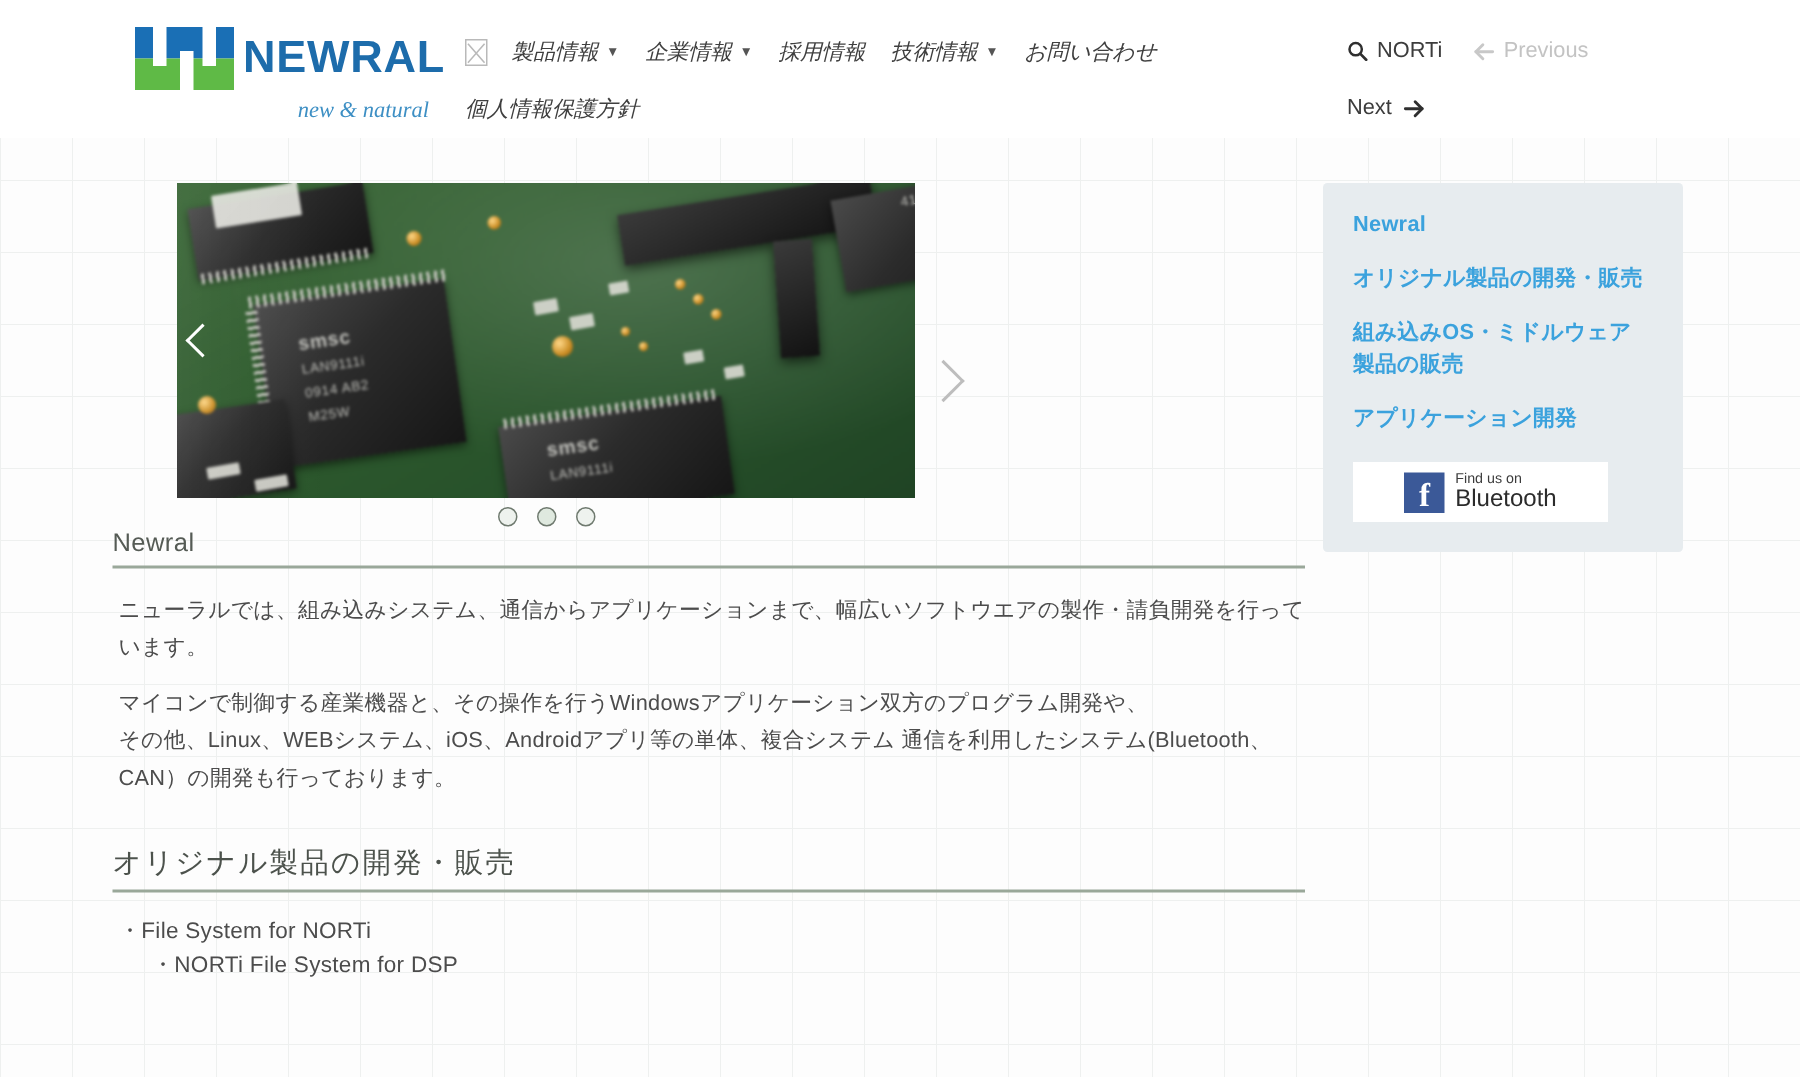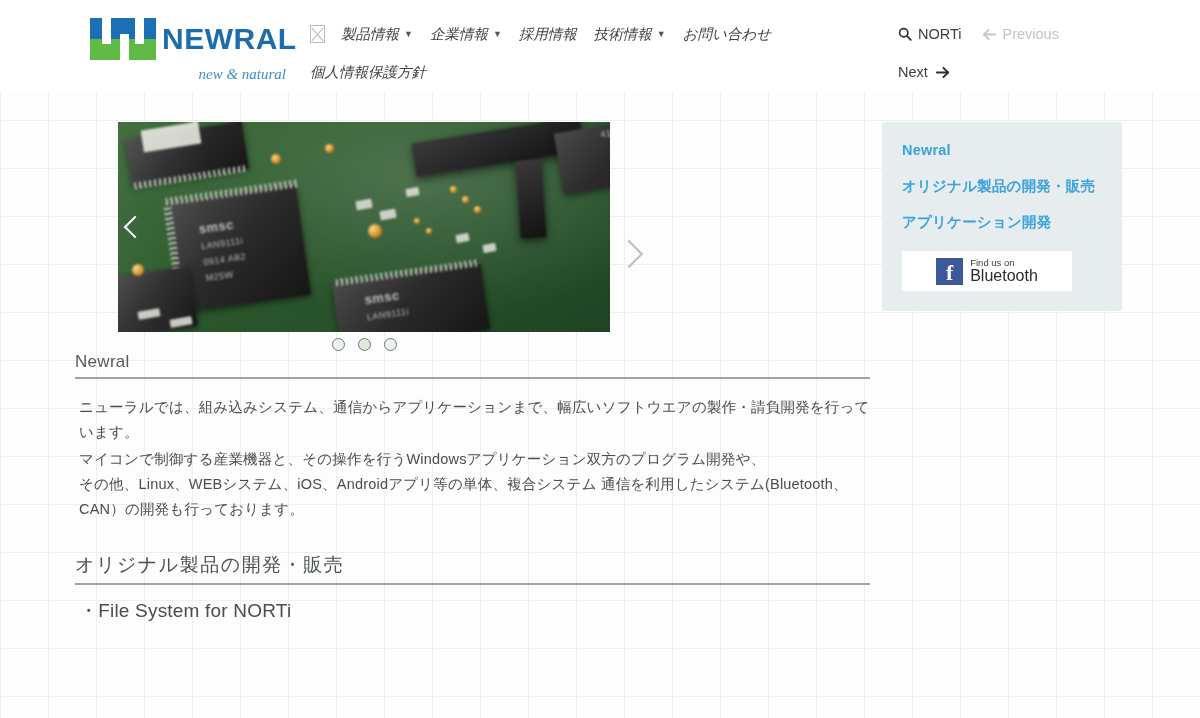--- a/index.html
+++ b/index.html
@@ -240,21 +240,21 @@
   .para {
     font-size: 14.5px;
     line-height: 25px;
     color: #4c4c4c;
     margin: 16px 0 0 4px;
     letter-spacing: .2px;
   }
   .block-gap { height: 30px; }
   .list {
     margin: 14px 0 0 4px;
-    font-size: 19px;
+    font-size: 15px;
     line-height: 23px;
     color: #4c4c4c;
   }
   .list .li { letter-spacing: .2px; }
   .list .li.indent { padding-left: 22px; }
   .link-line {
     margin: 6px 0 0 4px;
     font-size: 14px;
     color: #54a8dd;
     cursor: pointer;
@@ -461,37 +461,39 @@
   <div id="carousel-dots">
     <div class="dot"></div>
     <div class="dot active"></div>
     <div class="dot"></div>
   </div>
 
   <div id="main-col">
 
     <h2 class="sec-title">Newral</h2>
     <p class="para">ニューラルでは、組み込みシステム、通信からアプリケーションまで、幅広いソフトウエアの製作・請負開発を行っています。</p>
-    <p class="para" style="margin-top:2px">マイコンで制御する産業機器と、その操作を行うWindowsアプリケーション双方のプログラム開発や、</p>
+    <p class="para" style="margin-top:12px">マイコンで制御する産業機器と、その操作を行うWindowsアプリケーション双方のプログラム開発や、</p>
     <p class="para" style="margin-top:0">その他、Linux、WEBシステム、iOS、Androidアプリ等の単体、複合システム 通信を利用したシステム(Bluetooth、CAN）の開発も行っております。</p>
 
     <div class="block-gap"></div>
 
     <h2 class="sec-title jp">オリジナル製品の開発・販売</h2>
     <div class="list">
       <div class="li">・File System for NORTi</div>
+      <div class="li indent">・NORTi File System for DSP</div>
     </div>
 
     <div class="block-gap"></div>
 
   </div>
 
   <div id="sidebar">
     <a class="side-link">Newral</a>
     <a class="side-link">オリジナル製品の開発・販売</a>
+    <a class="side-link">組み込みOS・ミドルウェア製品の販売</a>
     <a class="side-link">アプリケーション開発</a>
     <div id="fb-badge">
       <div class="fb-f"></div>
       <div class="fb-text">
         <span class="fb-small">Find us on</span>
         <span class="fb-big">Bluetooth</span>
       </div>
     </div>
   </div>
 

